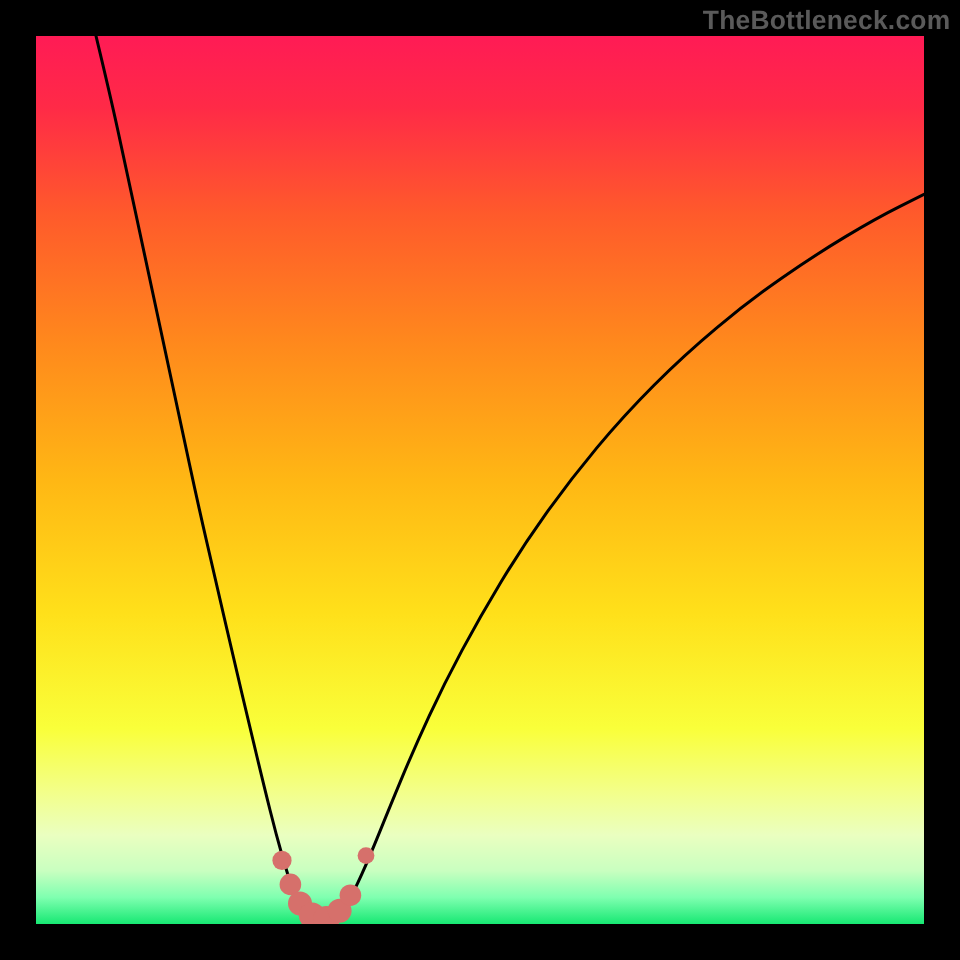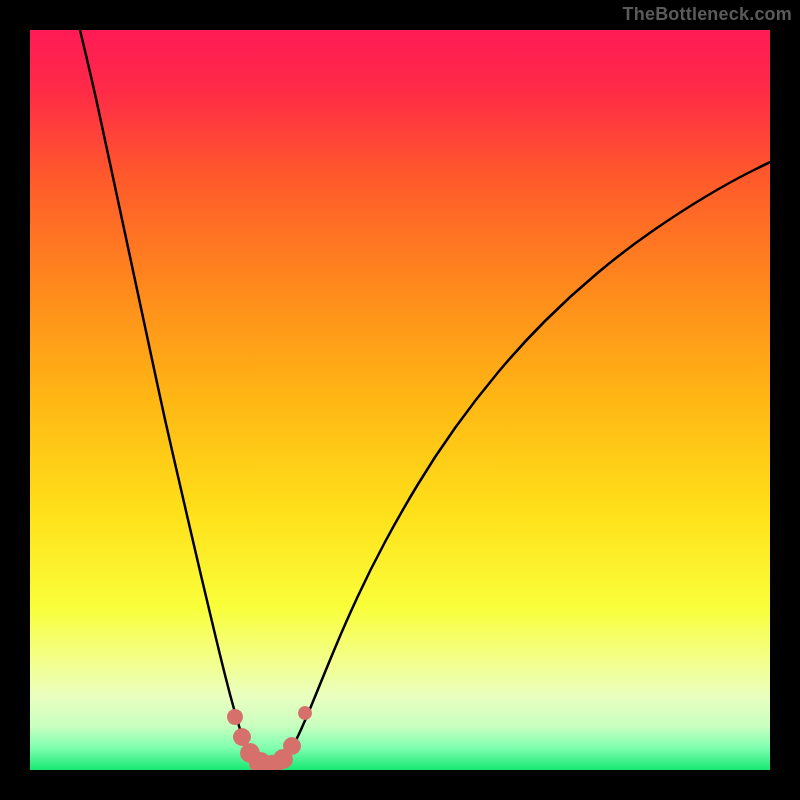--- a/index.html
+++ b/index.html
@@ -24,21 +24,21 @@
     top: 30px;
     width: 740px;
     height: 740px;
     overflow: hidden;
   }
   .watermark {
     position: absolute;
     top: 4px;
     right: 8px;
     font-family: Arial, Helvetica, sans-serif;
-    font-size: 18px;
+    font-size: 22px;
     font-weight: 600;
     color: #5a5a5a;
     letter-spacing: 0.2px;
   }
   svg {
     display: block;
   }
 </style>
 </head>
 <body>

